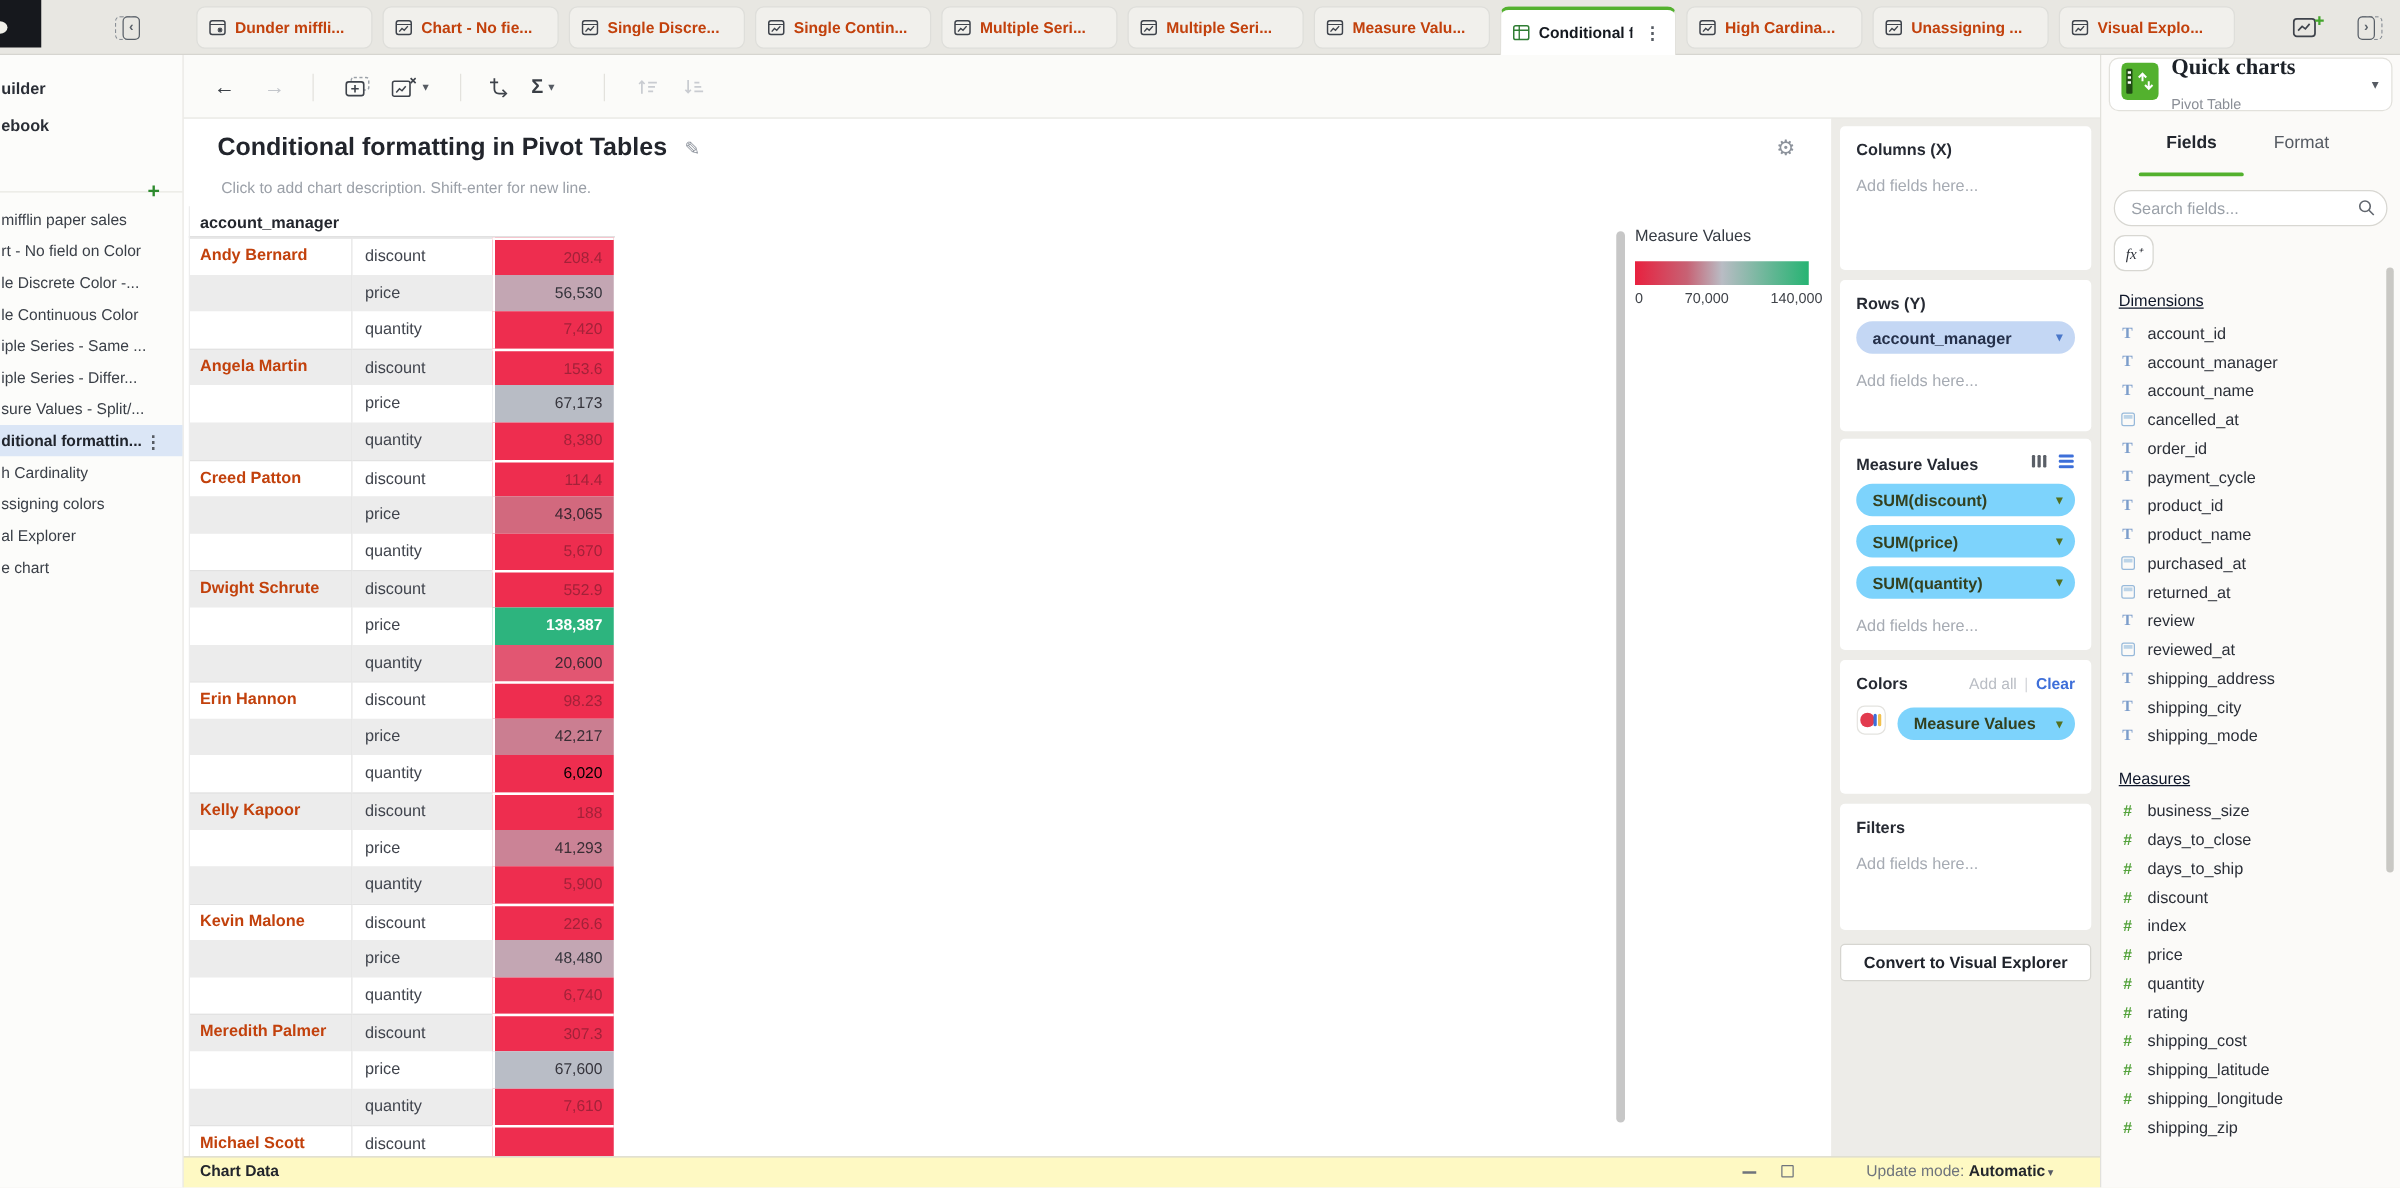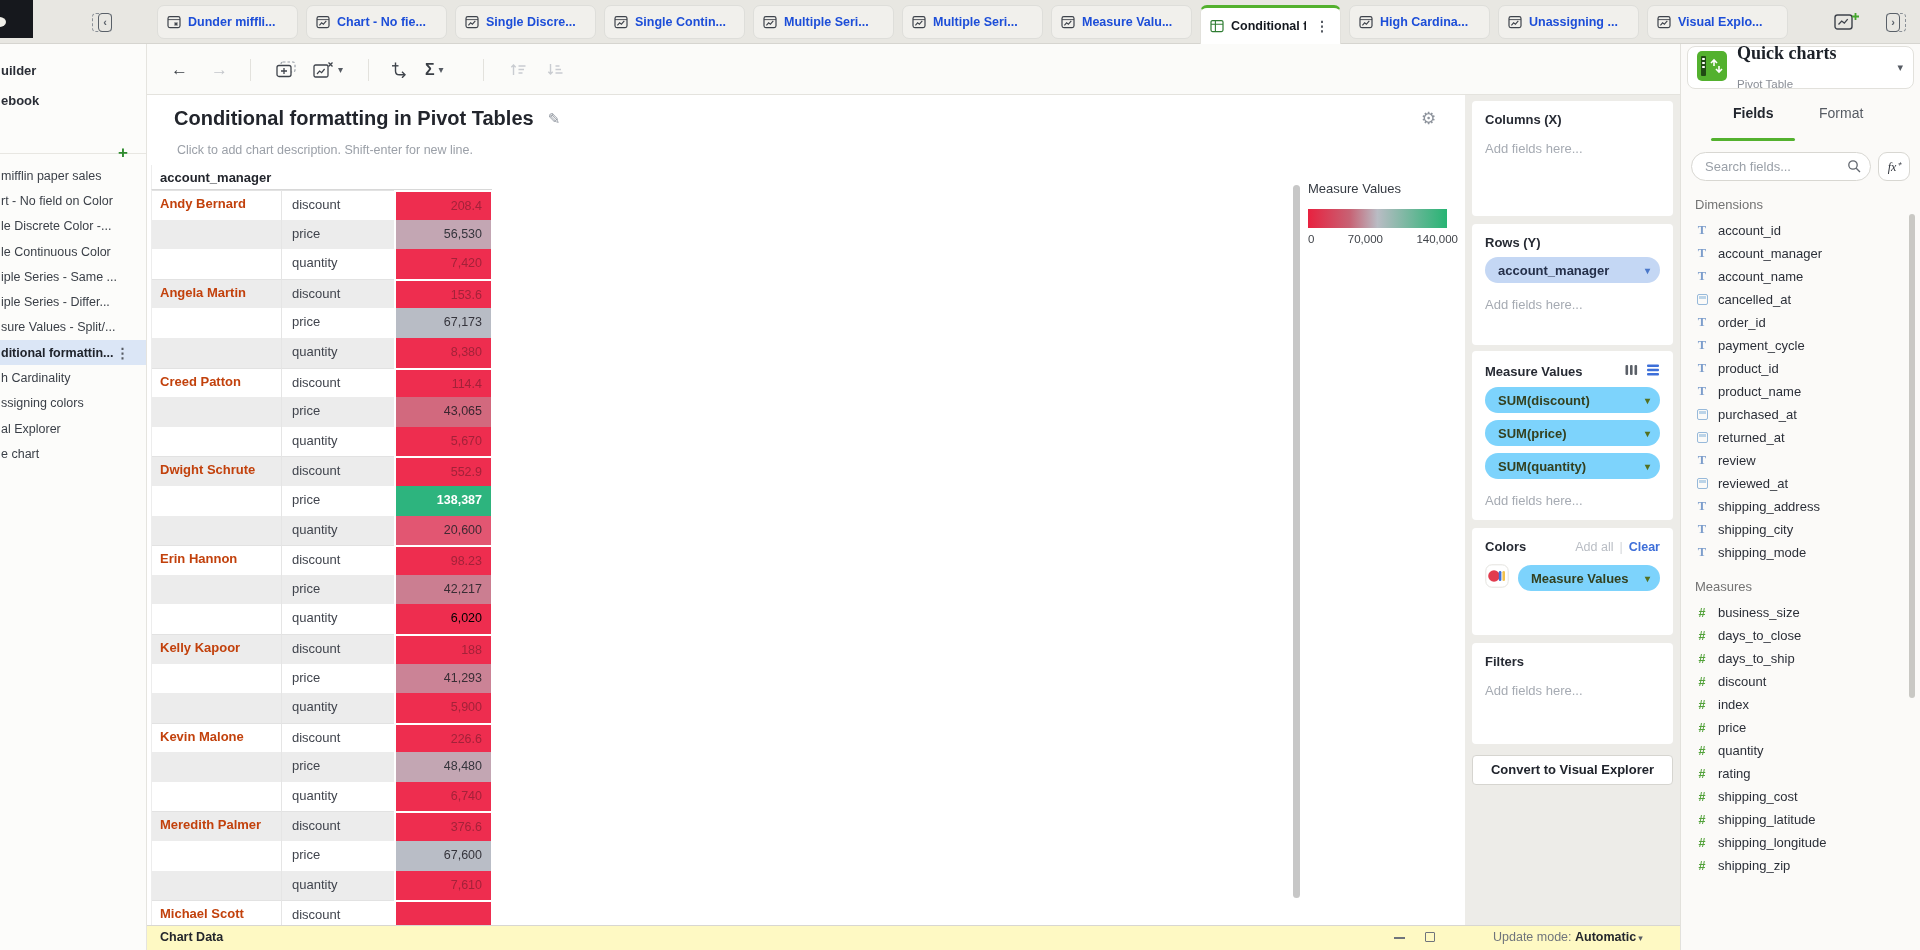--- a/index.html
+++ b/index.html
@@ -8,21 +8,21 @@
   .app { position:relative; width:1920px; height:950px; overflow:hidden; }
 
   
   .tabstrip { position:absolute; left:0; top:0; width:1920px; height:44px; background:#e8e7e2; border-bottom:1px solid #d6d5d0; z-index:5; }
   .logo { position:absolute; left:0; top:0; width:33px; height:38px; background:#16181d; overflow:hidden; }
   .logo::after { content:''; position:absolute; left:-7px; top:17px; width:13px; height:10px; border-radius:50%; background:#f0efe9; }
   .collapse-btn { position:absolute; left:92px; top:13px; width:20px; height:19px; border:1.5px dashed #8a9097; border-radius:4px; cursor:pointer; }
   .collapse-btn .inner { position:absolute; right:-1px; top:-1.5px; width:14px; height:19px; border:1.5px solid #596068; border-radius:4px; background:#e8e7e2; color:#596068; font-size:11px; line-height:16px; text-align:center; font-weight:700; }
   .tabs { position:absolute; left:157px; top:5px; display:flex; gap:8px; }
   .tab { width:141px; height:34px; background:#f1f0ec; border:1px solid #dededa; border-radius:7px; display:flex; align-items:center; gap:7px; padding:0 9px; cursor:pointer; position:relative; }
-  .tab .tlbl { font-size:12.5px; font-weight:600; color:#1d4ed8; white-space:nowrap; overflow:hidden; }
+  .tab .tlbl { font-size:12.5px; font-weight:600; color:#c2410c; white-space:nowrap; overflow:hidden; }
   .tab.active { height:39px; background:#fff; border-color:#e2e1dc; border-bottom:none; border-radius:7px 7px 0 0; border-top:3px solid #53b12e; }
   .tab.active .tlbl { color:#14181f; font-weight:700; }
   .ticn { display:flex; align-items:center; }
   .kebab { margin-left:auto; color:#565b63; font-size:14px; font-weight:700; padding:0 2px; cursor:pointer; }
   .newtab { position:absolute; left:1834px; top:11px; cursor:pointer; }
   .expandtab { position:absolute; left:1886px; top:13px; width:20px; height:19px; border:1.5px dashed #8a9097; border-radius:4px; cursor:pointer; }
   .expandtab .inner { position:absolute; left:-1px; top:-1.5px; width:14px; height:19px; border:1.5px solid #596068; border-radius:4px; background:#e8e7e2; color:#596068; font-size:11px; line-height:16px; text-align:center; font-weight:700; }
 
   
   .sidebar { position:absolute; left:0; top:44px; width:147px; height:906px; background:#fcfcfa; border-right:1px solid #e5e4df; }
@@ -95,27 +95,27 @@
   .qc-card { margin:2px 6px 0 6px; height:43px; background:#fff; border:1px solid #e2e1dc; border-radius:8px; display:flex; align-items:center; padding:0 10px 0 9px; gap:10px; cursor:pointer; }
   .qc-text { line-height:1.1; }
   .qc-title { font-family:"Liberation Serif", serif; font-size:18px; font-weight:700; color:#1c2128; }
   .qc-sub { font-size:11.5px; color:#8a8e96; margin-top:14px; }
   .qc-caret { margin-left:auto; color:#565b63; font-size:11px; }
   .fp-tabs { position:relative; height:52px; }
   .fp-tab { position:absolute; top:16px; font-size:14px; cursor:pointer; }
   .fp-tab.active { font-weight:700; color:#22262e; }
   .fp-tab.idle { color:#565b63; }
   .fp-underline { position:absolute; left:30px; bottom:0; width:84px; height:3px; background:#53b12e; border-radius:2px; }
-  .search-row { margin:11px 10px 0 10px; display:flex; gap:7px; }
+  .search-row { margin:11px 10px 0 10px; display:flex; gap:7px;flex-direction:column; }
   .search-box { flex:1; position:relative; }
   .search-box input { width:100%; height:29px; border:1px solid #d8d7d2; border-radius:15px; background:#fff; padding:0 30px 0 13px; font-size:13px; color:#2b2f38; font-family:"Liberation Sans",sans-serif; outline:none; }
   .search-box input::placeholder { color:#9aa0a8; }
   .search-ic { position:absolute; right:10px; top:7px; }
   .fx-btn { width:32px; height:29px; border:1px solid #d8d7d2; border-radius:9px; background:#fff; font-size:12px; font-style:italic; color:#2f333b; cursor:pointer; font-family:"Liberation Serif",serif; }
-  .sec-label { margin:16px 0 7px 14px; font-size:13px; color:#737373; }
+  .sec-label { margin:16px 0 7px 14px; font-size:13px; color:#0f172a;text-decoration:underline; }
   .sec-label.measures { margin-top:15px; }
   .frow { height:23px; display:flex; align-items:center; padding-left:14px; gap:9px; font-size:13px; color:#2b2f38; cursor:pointer; }
   .ficn { width:14px; display:flex; justify-content:center; align-items:center; }
   .ticon { color:#7c9dcb; font-weight:700; font-size:12.5px; font-family:"Liberation Serif",serif; }
   .cal { width:11px; height:11px; border:1.3px solid #97b9da; border-radius:2px; position:relative; }
   .cal::before { content:''; position:absolute; top:1px; left:1px; right:1px; height:2.5px; background:#bcd4e8; }
   .hash { color:#53a23b; font-weight:700; font-size:12.5px; }
   .fields-scroll { position:absolute; left:228px; top:170px; width:6px; height:484px; background:#c9c8c4; border-radius:3px; cursor:pointer; }
 
   
@@ -467,21 +467,21 @@
             <div class="vcell" style="background:#c3a6b3;color:#35343c">48,480</div>
           </div>
           <div class="prow even">
             <div class="ncell"></div>
             <div class="mcell">quantity</div>
             <div class="vcell" style="background:#ee2d4f;color:#a32239">6,740</div>
           </div>
           <div class="prow odd gstart">
             <div class="ncell">Meredith Palmer</div>
             <div class="mcell">discount</div>
-            <div class="vcell" style="background:#ee2d4f;color:#a32239">376.6</div>
+            <div class="vcell" style="background:#ee2d4f;color:#a32239">307.3</div>
           </div>
           <div class="prow even">
             <div class="ncell"></div>
             <div class="mcell">price</div>
             <div class="vcell" style="background:#b9bdc6;color:#35343c">67,600</div>
           </div>
           <div class="prow odd">
             <div class="ncell"></div>
             <div class="mcell">quantity</div>
             <div class="vcell" style="background:#ee2d4f;color:#a32239">7,610</div>

